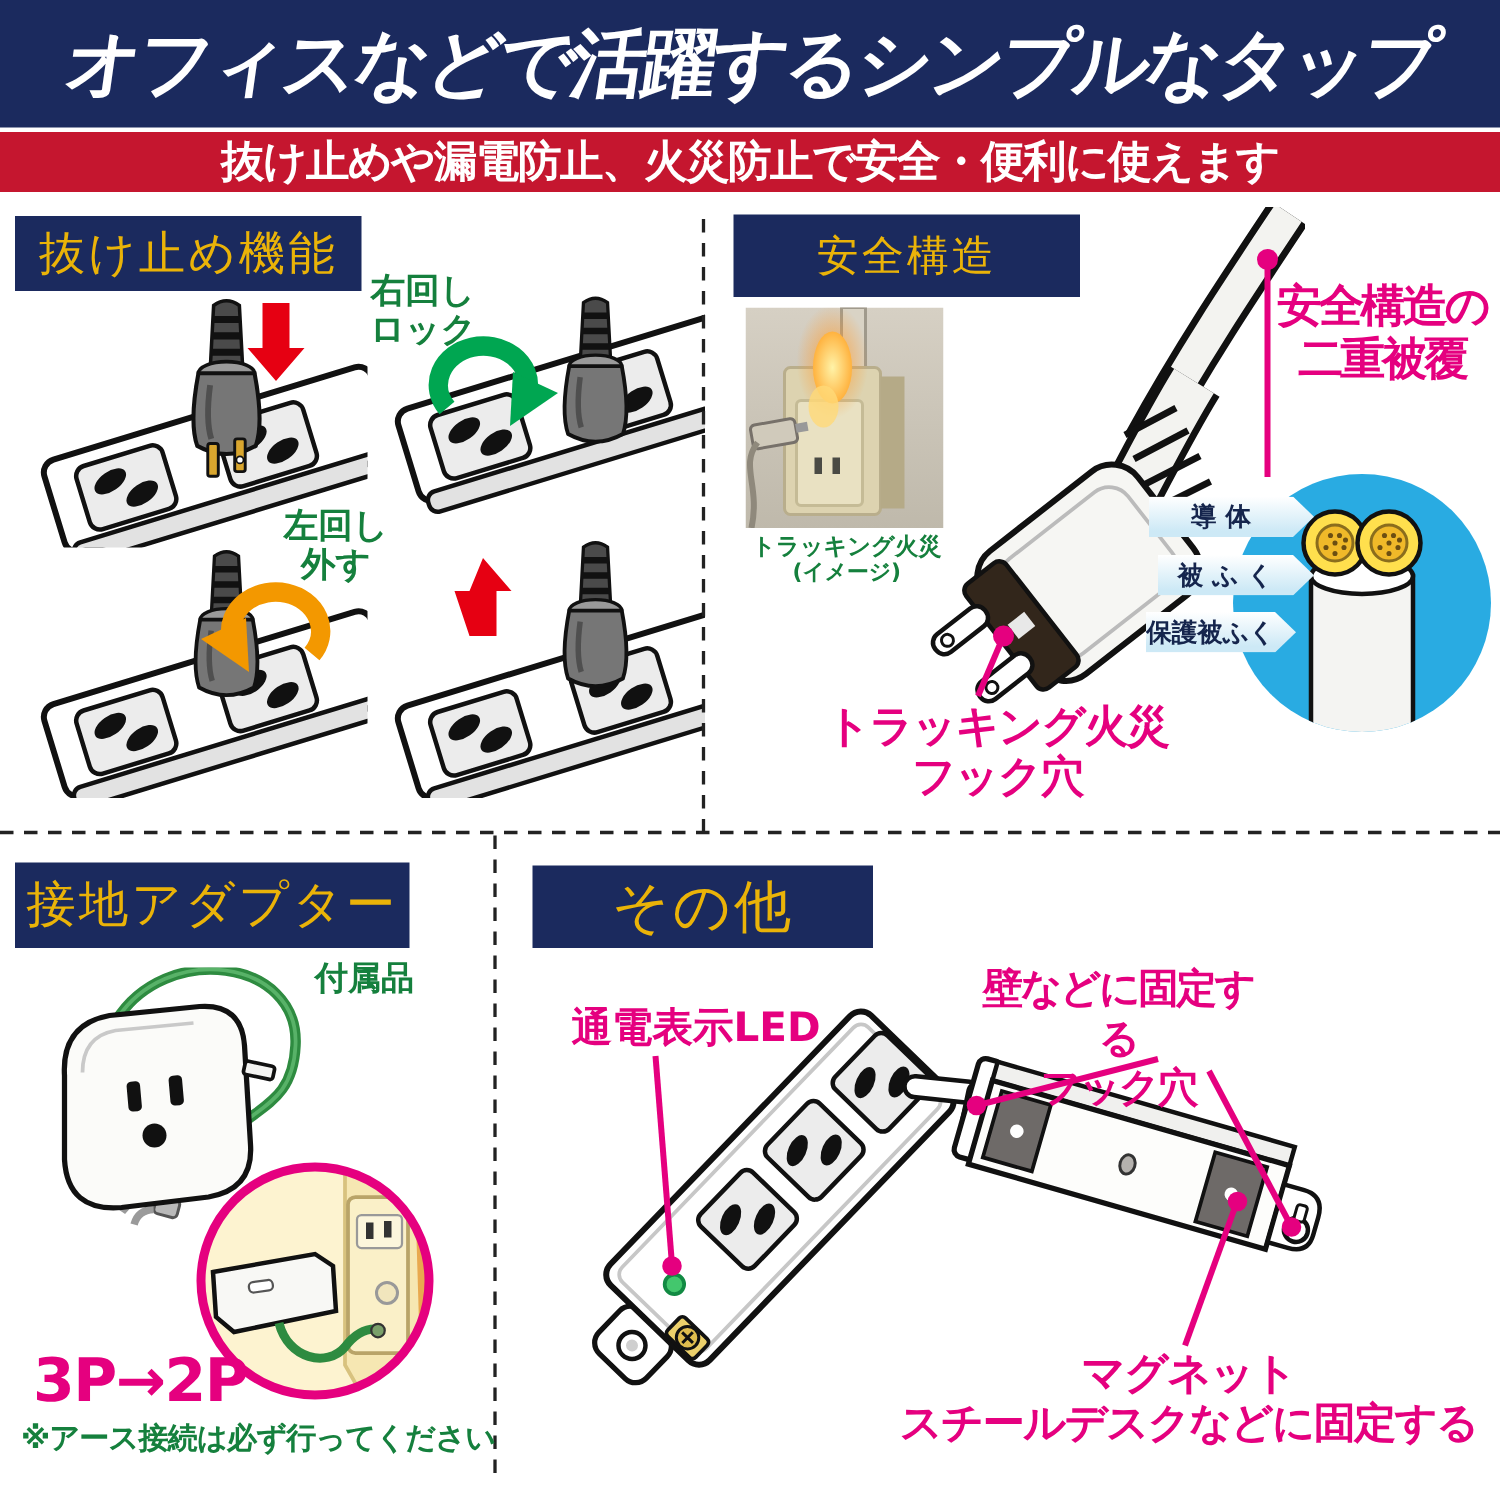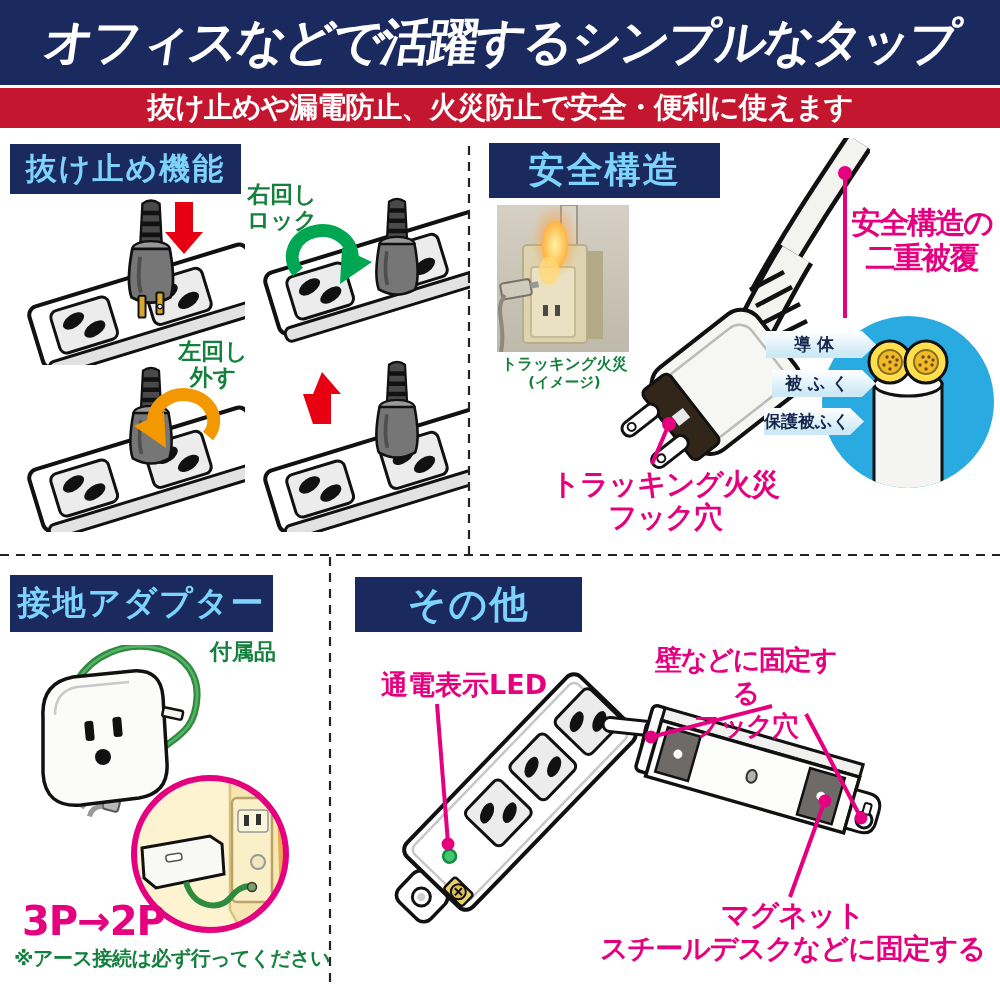--- a/index.html
+++ b/index.html
@@ -16,21 +16,21 @@
   .banner-main span {
     color:#fff; font-weight:bold; font-size:50px; letter-spacing:-3px;
     transform:skewX(-8deg); white-space:nowrap;
   }
   .banner-sub {
     left:0; top:88px; width:1000px; height:40px; background:#c5162f;
     display:flex; align-items:center; justify-content:center;
   }
   .banner-sub span { color:#fff; font-weight:bold; font-size:29px; letter-spacing:-1px; white-space:nowrap; }
   .hd {
-    background:#1b2a5e; color:#7dd3fc; font-weight:bold;
+    background:#1b2a5e; color:#eab308; font-weight:normal;
     display:flex; align-items:center; justify-content:center; letter-spacing:2px; white-space:nowrap;
   }
   .lbl { font-weight:bold; color:#15803d; }
   .mag { font-weight:bold; color:#e5007f; }
   .ctr { text-align:center; }
   .tab {
     position:absolute; height:27px; padding-right:14px;
     background:linear-gradient(180deg,#ffffff 0%,#cde9f6 85%);
     color:#15254d; font-size:17px; font-weight:bold;
     display:flex; align-items:center; justify-content:center;
@@ -93,21 +93,21 @@
   </svg>
 
   <div class="abs banner-main">
     <span>オフィスなどで活躍するシンプルなタップ</span>
   </div>
   <div class="abs banner-sub">
     <span>抜け止めや漏電防止、火災防止で安全・便利に使えます</span>
   </div>
 
   <div class="abs hd" style="left:10px;top:144px;width:231px;height:50px;font-size:31px">抜け止め機能</div>
-  <div class="abs hd" style="left:489px;top:143px;width:231px;height:55px;font-size:36px">安全構造</div>
+  <div class="abs hd" style="left:489px;top:143px;width:231px;height:55px;font-size:28px">安全構造</div>
   <div class="abs hd" style="left:10px;top:575px;width:263px;height:57px;font-size:33px">接地アダプター</div>
   <div class="abs hd" style="left:355px;top:577px;width:227px;height:55px;font-size:38px">その他</div>
 
   <svg class="abs" style="left:8px;top:190px" width="237" height="175" viewBox="0 0 237 175">
     <g transform="translate(19,119) rotate(-17)">
         <use href="#strip"></use>
       </g>
     <g transform="translate(143,62) scale(0.78)">
         <use href="#plugbody"></use>
         <use href="#plugprongs"></use>
@@ -336,30 +336,30 @@
       <circle cx="861" cy="818" r="6.5" stroke="none"></circle>
       <line x1="790" y1="897" x2="824" y2="803"></line>
       <circle cx="825" cy="801" r="6.5" stroke="none"></circle>
     </g>
   </svg>
 
   <div class="abs lbl ctr" style="left:246px;top:181px;width:72px;font-size:23px;line-height:26px">
     <span style="display:block">右回し</span>
     <span style="display:block">ロック</span>
   </div>
-  <div class="abs lbl ctr" style="left:174px;top:338px;width:78px;font-size:23px;line-height:26px">
+  <div class="abs lbl ctr" style="left:185px;top:338px;width:78px;font-size:23px;line-height:26px">
     <span style="display:block">左回し</span>
     <span style="display:block">外す</span>
   </div>
 
   <div class="abs lbl ctr" style="left:492px;top:355px;width:145px;font-size:15.5px;line-height:18px">
     <span style="display:block">トラッキング火災</span>
     <span style="display:block;font-size:14.5px">(イメージ)</span>
   </div>
-  <div class="abs mag ctr" style="left:843px;top:205px;width:157px;font-size:30px;line-height:35px;letter-spacing:-2px">
+  <div class="abs mag ctr" style="left:843px;top:187px;width:157px;font-size:30px;line-height:35px;letter-spacing:-2px">
     <span style="display:block">安全構造の</span>
     <span style="display:block">二重被覆</span>
   </div>
   <div class="tab" style="left:766px;top:331px;width:110px">導 体</div>
   <div class="tab" style="left:772px;top:370px;width:104px">被 ふ く</div>
   <div class="tab" style="left:764px;top:408px;width:100px">保護被ふく</div>
   <div class="abs mag ctr" style="left:545px;top:468px;width:240px;font-size:29px;line-height:33px;letter-spacing:-1px">
     <span style="display:block">トラッキング火災</span>
     <span style="display:block">フック穴</span>
   </div>

